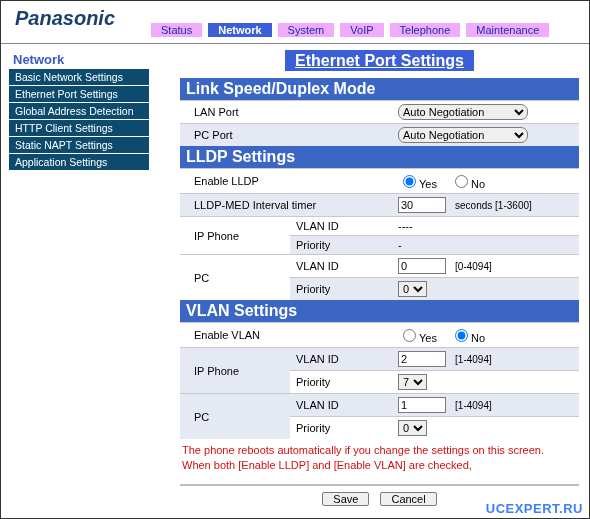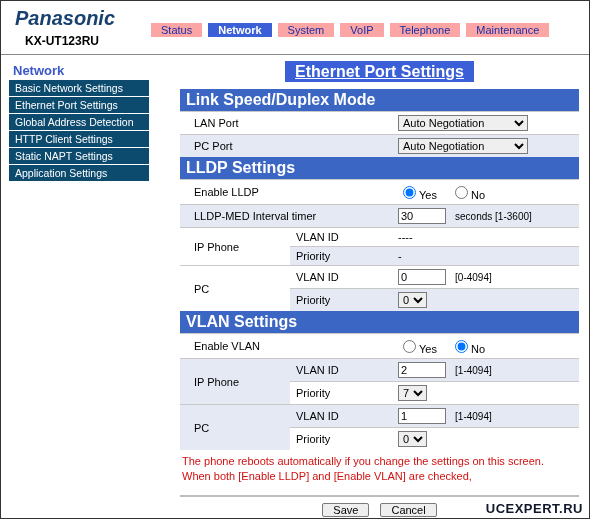--- a/index.html
+++ b/index.html
@@ -2,60 +2,59 @@
 <html><head>
 <meta charset="utf-8">
 <style>
   body { margin:0; font-family: Arial, sans-serif; font-size:11px; color:#000; background:#fff; width:590px; }
   .top-brand { padding:6px 0 2px 14px; }
   .brand { font-family: Arial, sans-serif; font-weight:bold; font-style:italic; font-size:20px; color:#19416f; letter-spacing:0px;text-align:right; }
   .model { font-weight:bold; font-size:12px; padding:2px 0 6px 24px; color:#000; }
   .header-row { display:flex; align-items:flex-start; }
   .header-left { width:150px; }
   .nav { display:flex; gap:6px; padding:4px 0 6px 0; }
-  .nav a { display:inline-block; padding:1px 10px; background:#fca5a5; color:#1a2ea8; text-decoration:none; font-size:11px; text-align:center; }
+  .nav a { display:inline-block; padding:1px 10px; background:#f0abfc; color:#1a2ea8; text-decoration:none; font-size:11px; text-align:center; }
   .nav a.active { background:#3b5fd6; color:#fff; font-weight:bold; }
   hr.sep { border:none; border-top:1px solid #888; margin:0; }
   .layout { display:flex; align-items:flex-start; }
   .side { width:165px; padding:6px 0 0 8px; box-sizing:border-box; }
   .side-btnwrap { padding:2px 0 10px 6px; }
   .side-btn { font-size:11px; padding:1px 8px; background:#efefef; border:1px solid #7a7a7a; border-radius:2px; cursor:pointer; }
   .side-title { color:#3a58c8; font-weight:bold; font-size:13px; padding:2px 0 2px 4px; }
   .side-list { width:140px; }
   .side-item { display:block; background:#0c4a6e; color:#fff; font-size:10.5px; padding:2px 6px; border-bottom:1px solid #fff; cursor:pointer; }
   .main { flex:1; padding:8px 10px 10px 14px; min-width:0; }
   .page-title { text-align:center; padding:0 0 8px 0; }
   .page-title span { background:#3b5fd6; color:#fff; font-weight:bold; font-size:16px; padding:2px 10px; text-decoration:underline; }
   table.conf { width:100%; border-collapse:collapse; }
   .section-hdr td { background:#3b66c4; color:#fff; font-weight:bold; padding:2px 6px; font-size:16px; }
   .row td { border-top:1px solid #c8c8c8; padding:3px 6px; vertical-align:middle; font-size:11px; }
   .row.alt td { background:#e4e9f4;margin-left:40px; }
   .row td.lbl { width:90px; padding-left:14px; }
   .row td.sublbl { width:90px; }
   .row td.val { }
   select, input[type=text] { font-size:11px; border:1px solid #7a7a7a; }
-  select.wide { width:130px; }
+  select.wide { width:130px;border-radius:7px; }
   input.num { width:42px; text-align:left; padding:1px 2px; }
   .hint { padding-left:6px; font-size:10px; }
   .warn { color:#d21010; font-size:11px; line-height:1.4; padding:4px 2px 6px 2px; }
   hr.divb { border:none; border-top:2px solid #bdbdbd; margin:4px 0; }
   .btns { text-align:center; padding:2px 0 0 0; }
   .btns button { font-size:11px; padding:0px 10px; margin:0 4px; background:#efefef; border:1px solid #7a7a7a; border-radius:2px; cursor:pointer; }
-  .watermark { position:absolute; right:6px; bottom:2px; color:#0f172a; font-size:13px; font-weight:bold; letter-spacing:0.5px; pointer-events:none; }
+  .watermark { position:absolute; right:6px; bottom:2px; color:#3b82f6; font-size:13px; font-weight:bold; letter-spacing:0.5px; pointer-events:none; }
   .wrap { position:relative; width:590px; height:519px; overflow:hidden; border:1px solid #333; box-sizing:border-box; }
   .radio-lbl { padding-right:10px; }
 </style>
 </head>
 <body>
 <div class="wrap">
 
 <div class="header-row">
   <div class="header-left">
     <div class="top-brand"><span class="brand">Panasonic</span></div>
-    <div class="model">KX-UT123RU</div>
   </div>
   <div style="flex:1; padding-top:18px;">
     <div class="nav">
       <a>Status</a>
       <a class="active">Network</a>
       <a>System</a>
       <a>VoIP</a>
       <a>Telephone</a>
       <a>Maintenance</a>
     </div>

